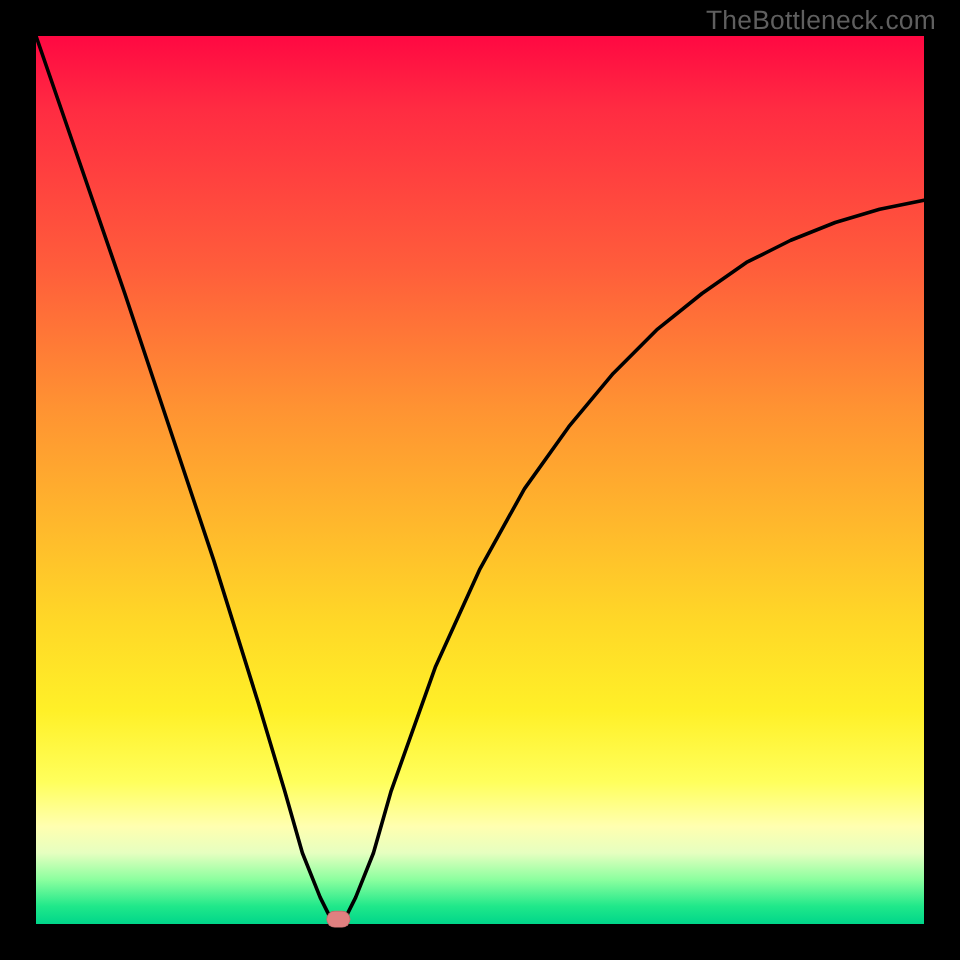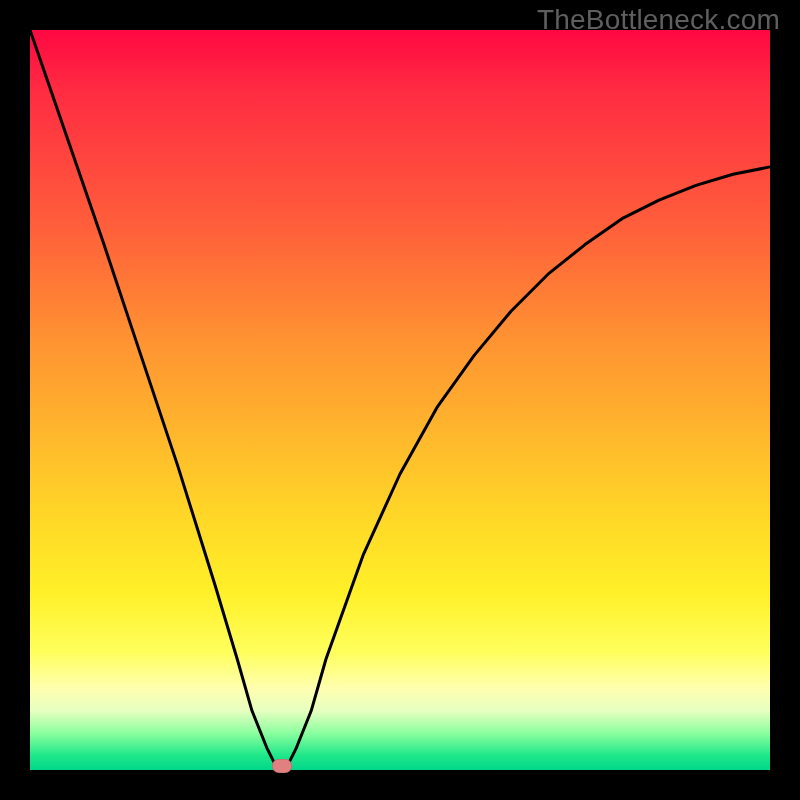--- a/index.html
+++ b/index.html
@@ -39,21 +39,21 @@
       #8cff9f 95%,
       #20e88a 98%,
       #00d68a 100%
     );
   }
   .watermark {
     position: absolute;
     top: 4px;
     right: 20px;
     color: #5f5f5f;
-    font-size: 28px;
+    font-size: 22px;
     font-weight: 500;
     letter-spacing: 0.2px;
     pointer-events: none;
   }
   svg.curve {
     position: absolute;
     left: 0;
     top: 0;
     width: 740px;
     height: 740px;

